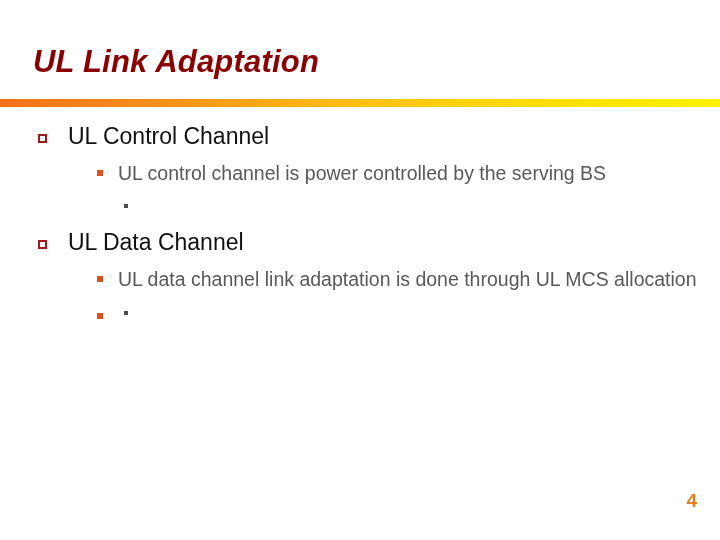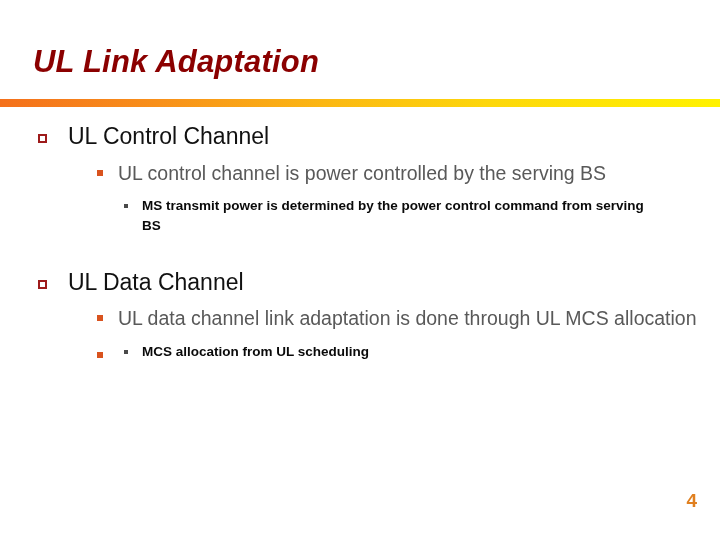--- a/index.html
+++ b/index.html
@@ -155,21 +155,20 @@
     </div>
 
     <div class="lvl2">
       <span class="bullet-sq-filled"></span>
       <span class="lvl2-text">UL control channel is power controlled by the serving BS</span>
     </div>
 
     <div class="lvl3-group">
       <div class="lvl3">
         <span class="bullet-sq-tiny"></span>
-        <span class="lvl3-text">MS transmit power is determined by the power control command from serving BS</span>
       </div>
     </div>
 
     <div class="section-gap"></div>
 
     <div class="lvl1">
       <span class="bullet-sq-hollow"></span>
       <span class="lvl1-text">UL Data Channel</span>
     </div>
 
@@ -179,23 +178,19 @@
     </div>
 
     <div class="lvl2">
       <span class="bullet-sq-filled"></span>
     </div>
 
     <div class="lvl3-group">
       <div class="lvl3">
         <span class="bullet-sq-tiny"></span>
       </div>
-      <div class="lvl3">
-        <span class="bullet-sq-tiny"></span>
-        <span class="lvl3-text">MCS allocation from UL scheduling</span>
-      </div>
     </div>
 
   </div>
 
   <div class="page-number">4</div>
 
 </div>
 
 </body></html>

